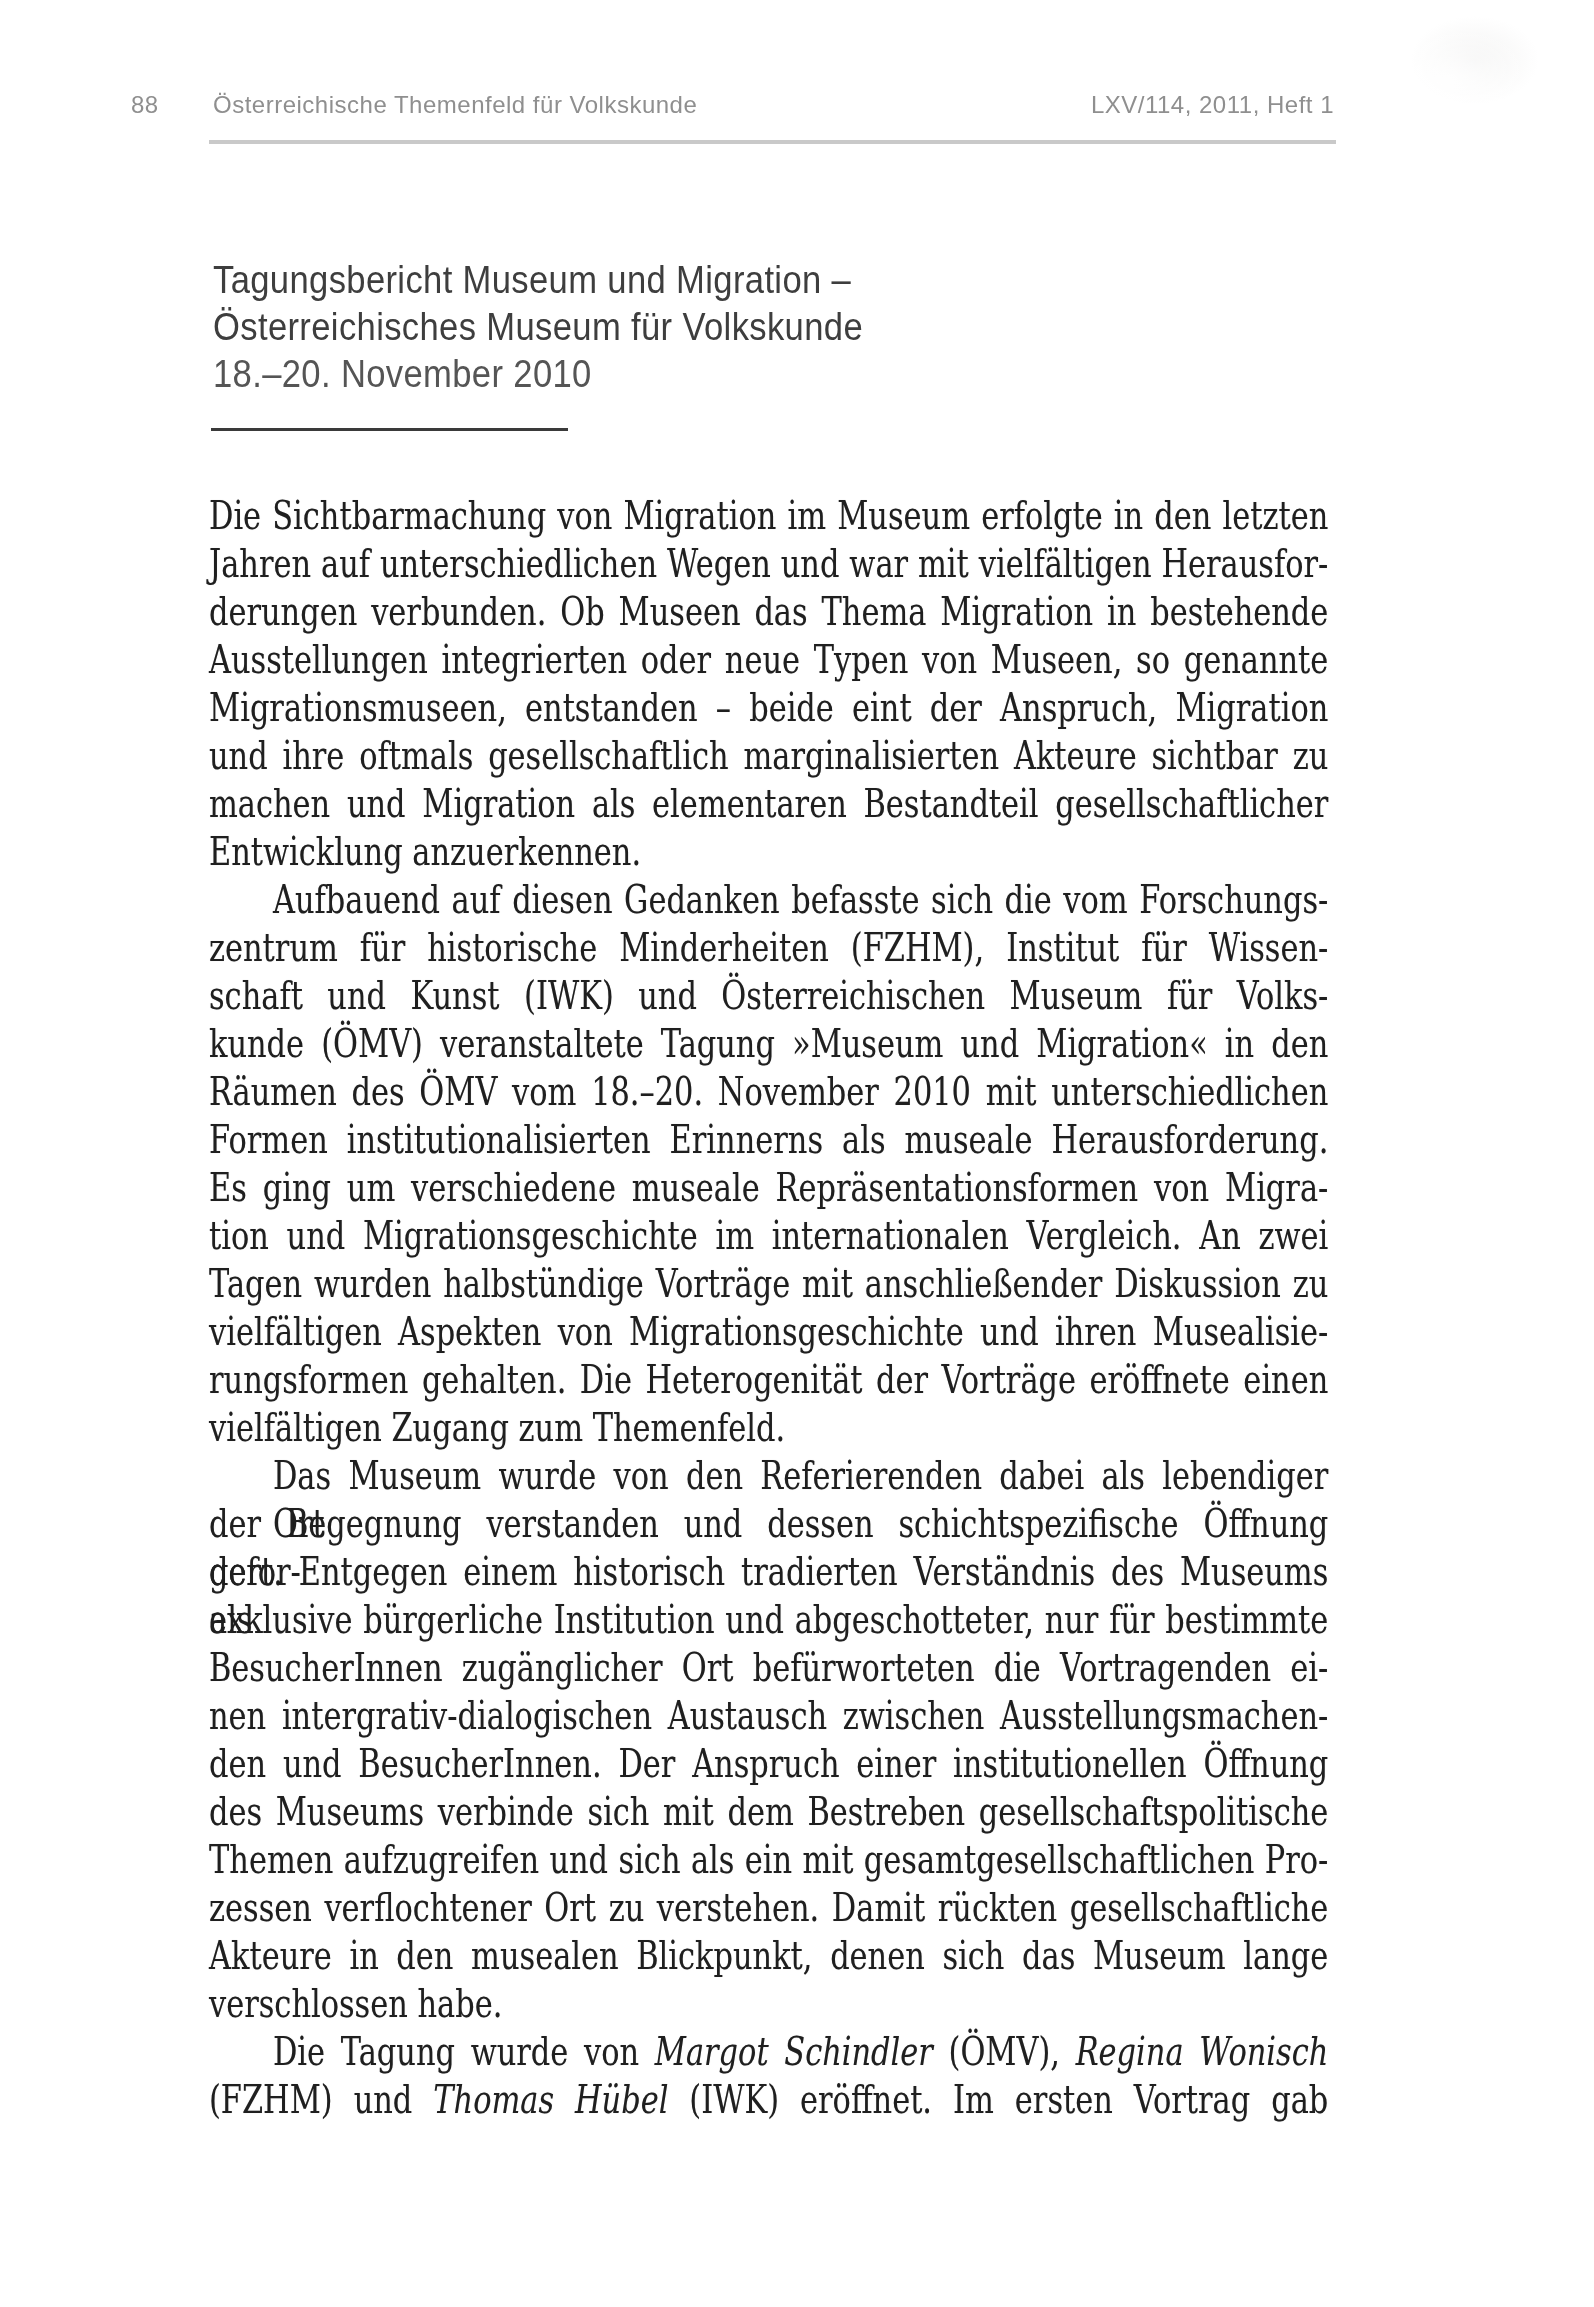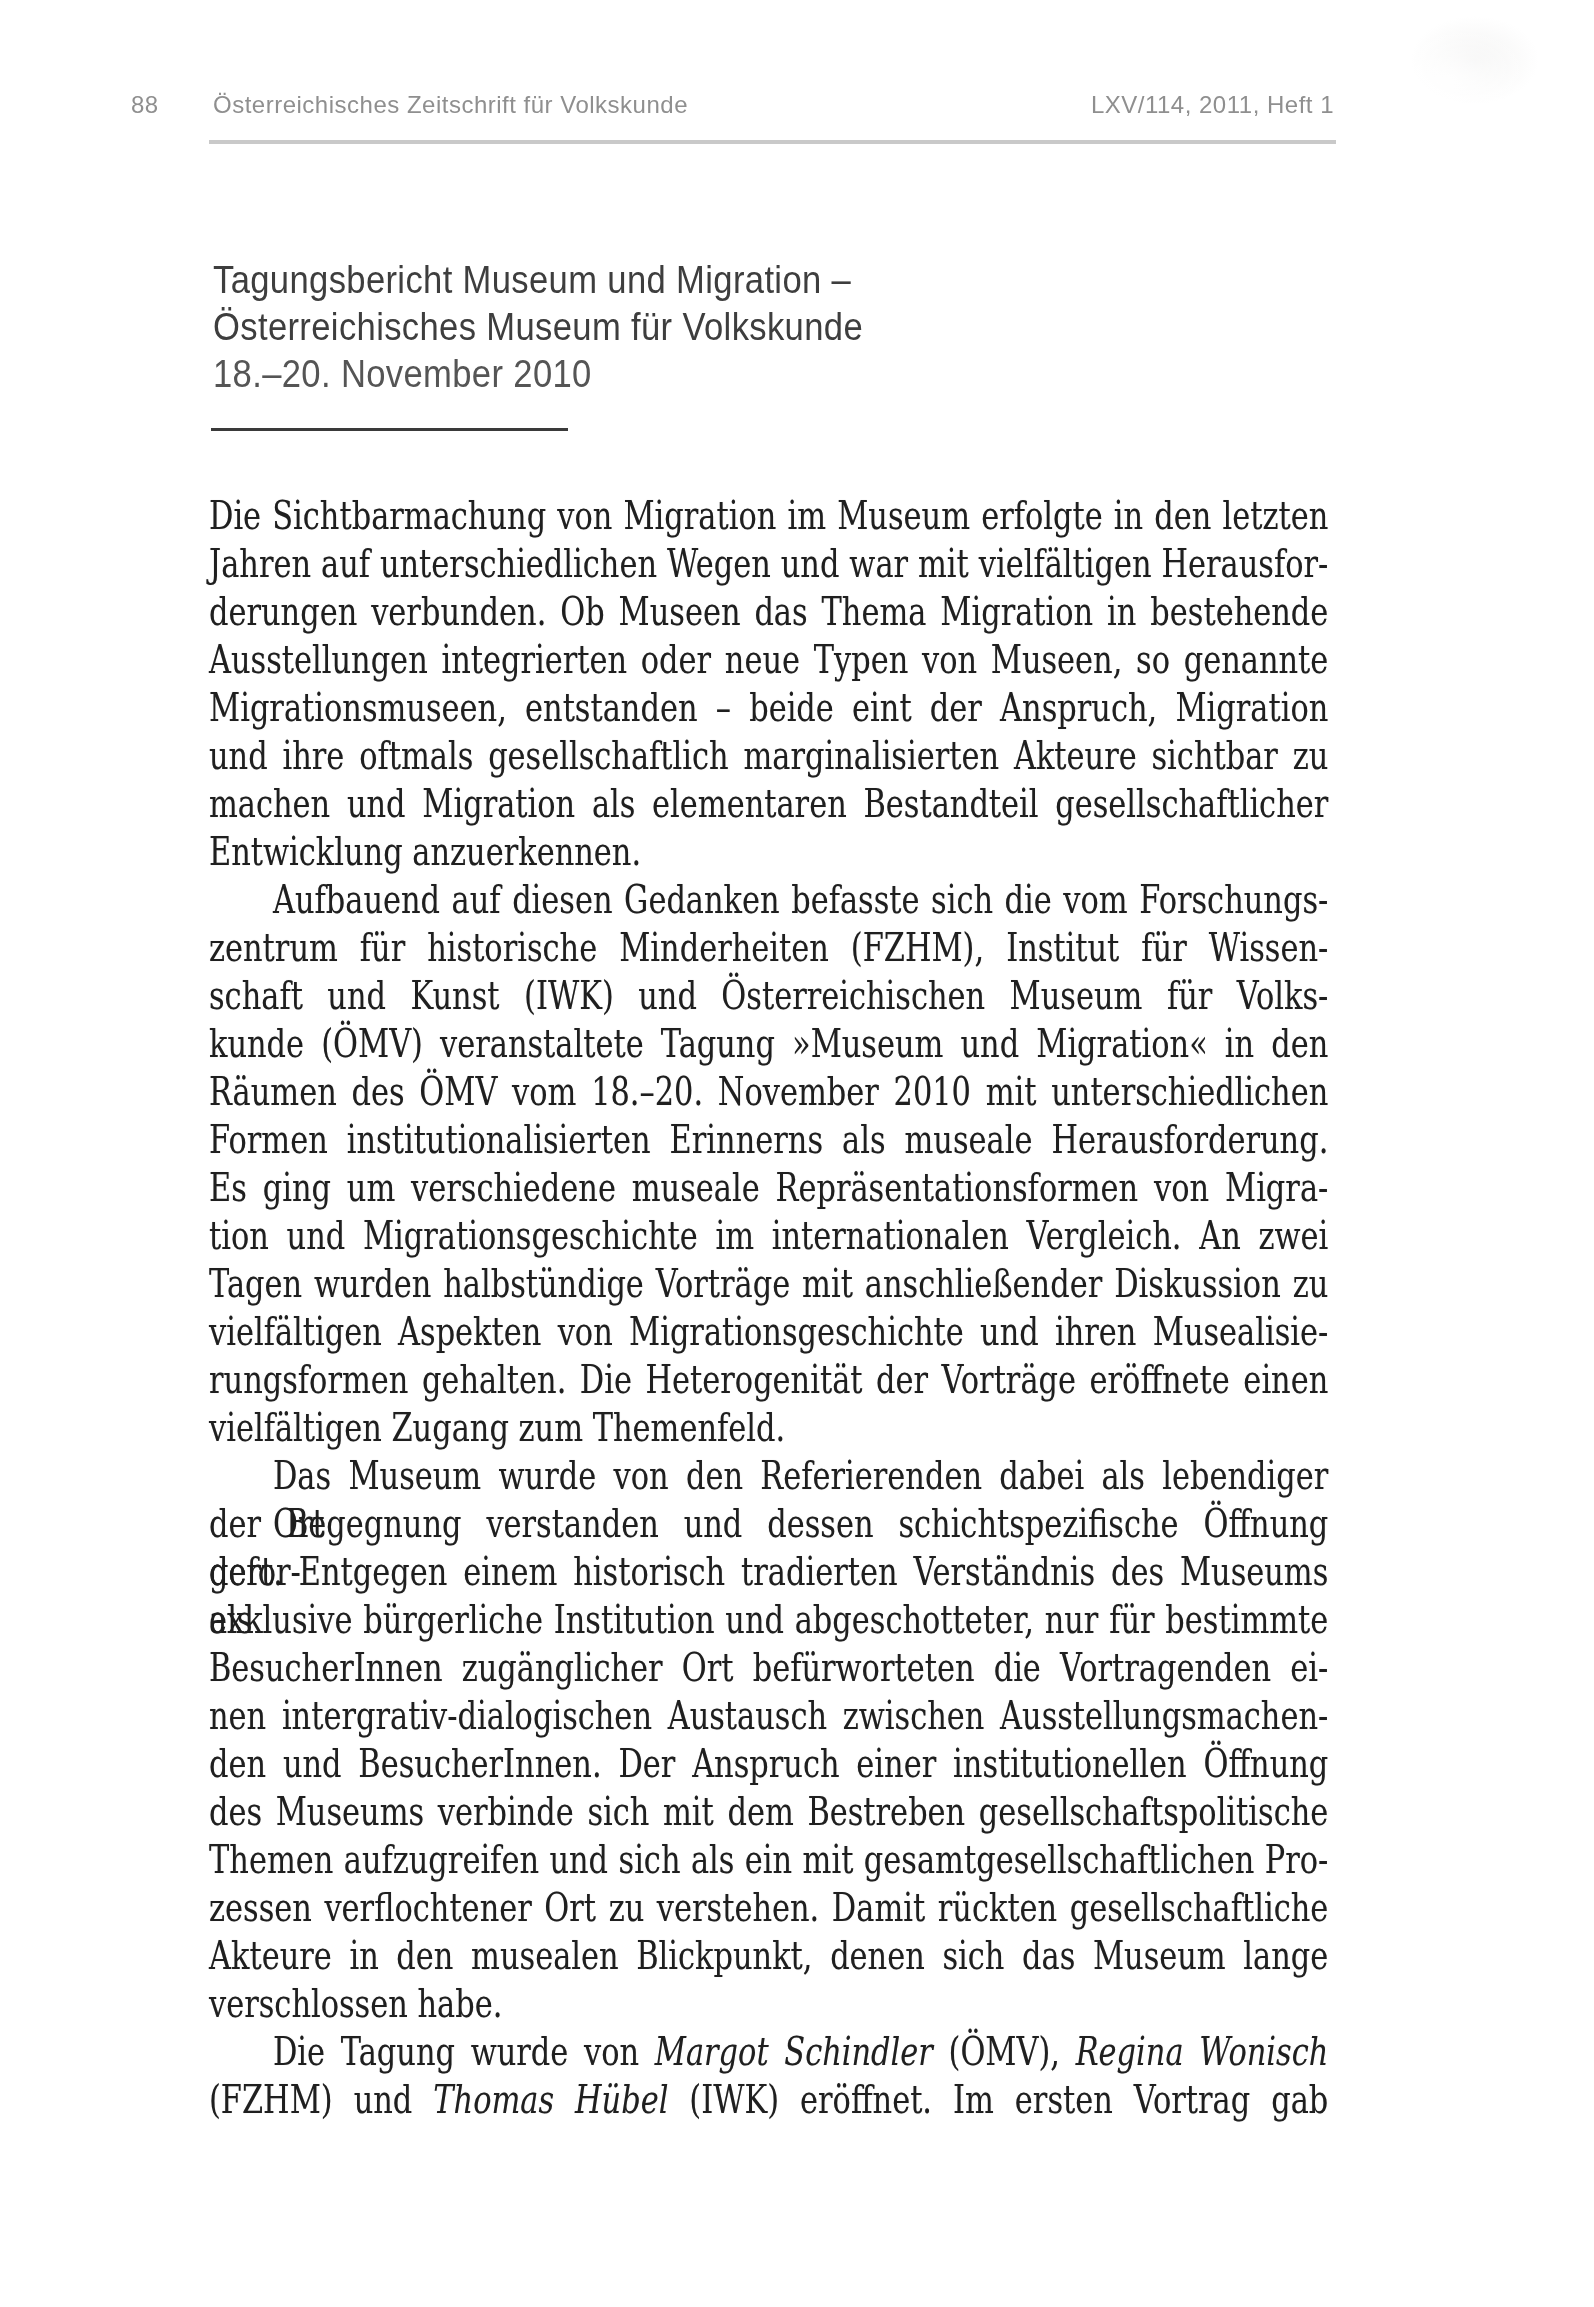--- a/index.html
+++ b/index.html
@@ -41,21 +41,21 @@
     background:radial-gradient(closest-side,rgba(255,255,255,.85),rgba(255,255,255,0));
     pointer-events:none;}
   #corner-shadow{position:absolute;left:1411px;top:16px;width:128px;height:88px;
     background:radial-gradient(closest-side,rgba(190,188,186,.18),rgba(255,255,255,0));
     pointer-events:none;}
 </style>
 </head>
 <body>
 
 <div class="runhead" id="page-num">88</div>
-<div class="runhead" id="journal">Österreichisches Zeitschrift für Volkskunde</div>
+<div class="runhead" id="journal">Österreichische Themenfeld für Volkskunde</div>
 <div class="runhead" id="issue">LXV/114, 2011, Heft 1</div>
 <div id="header-rule"></div>
 
 <div id="title-block">
   <div>Tagungsbericht Museum und Migration –</div>
   <div>Österreichisches Museum für Volkskunde</div>
   <div class="date">18.–20. November 2010</div>
 </div>
 <div id="title-rule"></div>
 

